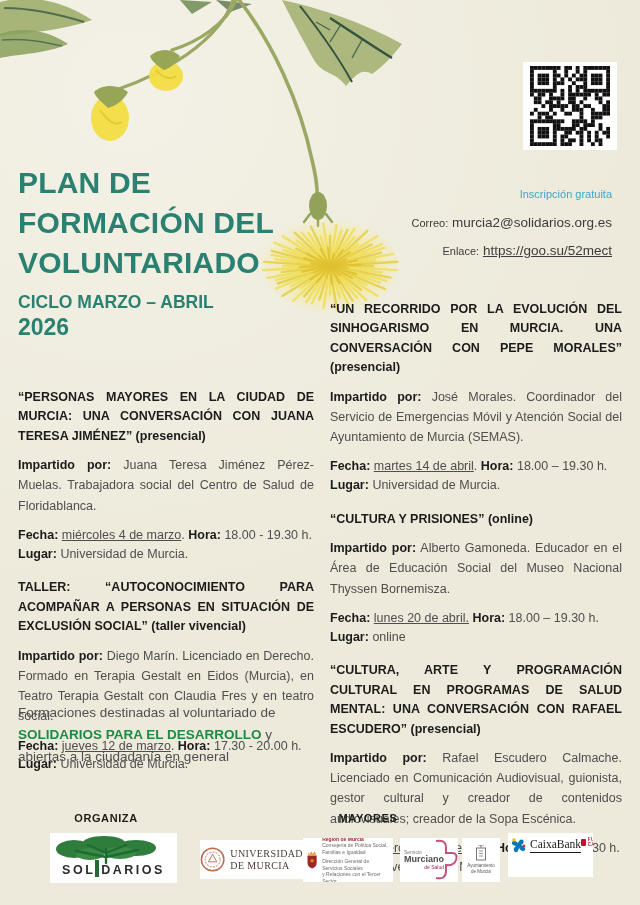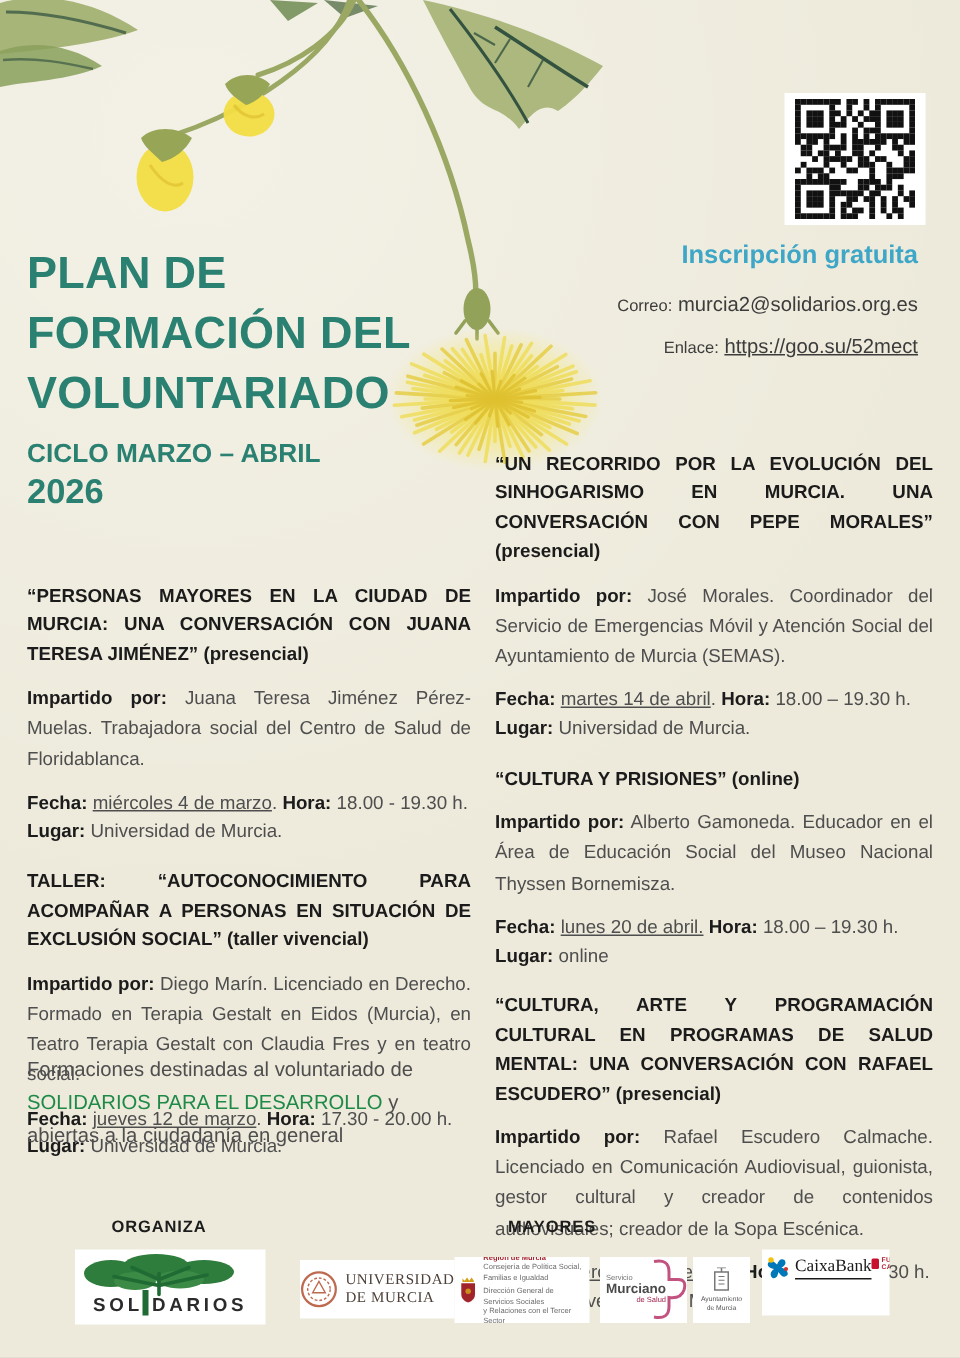--- a/index.html
+++ b/index.html
@@ -12,37 +12,37 @@
   
   .qr-box{position:absolute;left:523px;top:62px;width:94px;height:88px;background:#fff;}
   .qr-box svg{position:absolute;left:7px;top:4px;}
   
   .title{position:absolute;left:18px;top:163px;width:310px;color:#2a8171;font-weight:bold;
          font-size:30px;line-height:40px;letter-spacing:0.2px;}
   .cycle{position:absolute;left:18px;top:292px;color:#2a8171;font-weight:bold;font-size:17.5px;}
   .year{position:absolute;left:18px;top:314px;color:#2a8171;font-weight:bold;font-size:23px;}
   
   .reg{position:absolute;right:28px;top:160px;width:280px;text-align:right;color:#3c3c3c;}
-  .reg-head{color:#3ea6c6;font-weight:bold;font-size:17px;margin-bottom:15px;}
+  .reg-head{color:#3ea6c6;font-weight:normal;font-size:11px;margin-bottom:15px;margin-top:28px;}
   .reg-line{margin-bottom:13px;font-size:13.5px;}
   .reg-line .small-lbl{font-size:11px;}
   .reg-link{text-decoration:underline;}
   
   .col{position:absolute;}
   .col-left{left:18px;top:388px;width:296px;}
   .col-right{left:330px;top:300px;width:292px;}
   .session{margin-bottom:15px;}
   .s-title{font-weight:bold;color:#1b1b1b;font-size:12.5px;line-height:1.55;text-align:justify;margin:0 0 9px 0;}
   .s-body{color:#4e4e4e;font-size:12.5px;line-height:1.62;text-align:justify;margin:0 0 10px 0;}
   .s-meta{color:#4e4e4e;font-size:12.5px;line-height:1.5;margin:0;}
   .lbl{color:#1b1b1b;font-weight:bold;}
   .date{text-decoration:underline;}
   
   .note{position:absolute;left:18px;top:702px;width:292px;font-size:13.5px;line-height:1.62;color:#4e4e4e;}
-  .note .org{color:#1f8a48;font-weight:normal;margin-top:32px;}
+  .note .org{color:#1f8a48;font-weight:bold;margin-top:32px;}
   
   .f-label{position:absolute;font-size:11px;font-weight:bold;color:#1c1c1c;letter-spacing:.6px;}
   .f-organiza{left:50px;top:812px;width:112px;text-align:center;}
   .f-colabora{left:303px;top:812px;width:130px;text-align:center;}
   .logo{position:absolute;background:#fff;display:flex;align-items:center;justify-content:center;overflow:hidden;}
   .logo-solidarios{left:50px;top:833px;width:127px;height:50px;flex-direction:column;justify-content:flex-end;padding-bottom:4px;box-sizing:border-box;}
   .sol-row{display:flex;align-items:center;font-weight:bold;font-size:12.5px;letter-spacing:2.5px;color:#2b2b2b;line-height:1;}
   .sol-trunk{display:inline-block;width:4px;height:17px;background:#1f6b33;margin:0 2px 0 0;position:relative;top:-2px;}
   .sol-tree{position:absolute;left:4px;top:2px;}
   .logo-um{left:200px;top:840px;width:103px;height:39px;gap:5px;}

